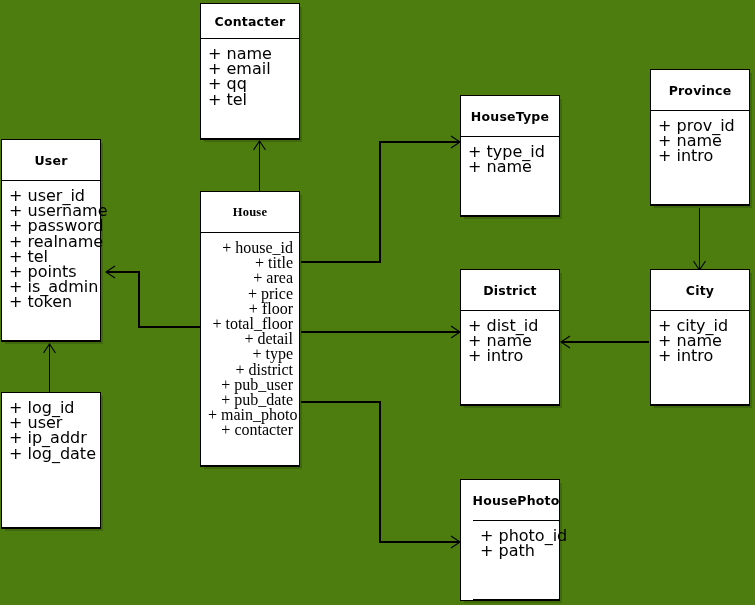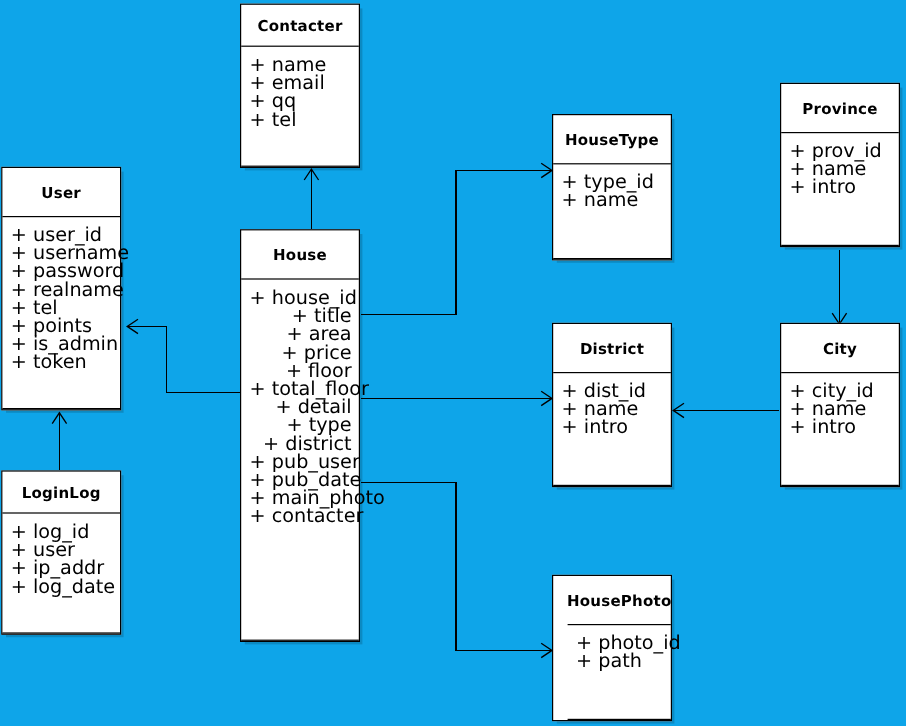--- a/index.html
+++ b/index.html
@@ -4,21 +4,21 @@
 <style>
   html, body {
     margin: 0;
     padding: 0;
     background: #ffffff;
   }
   #canvas {
     position: relative;
     width: 755px;
     height: 605px;
-    background: #0ea5e9;
+    background: #4d7c0f;
     font-family: "DejaVu Sans", "Liberation Sans", sans-serif;
     overflow: hidden;
   }
   
   .uml-class {
     position: absolute;
     box-sizing: border-box;
     background: #ffffff;
     border: 1px solid #000000;
     box-shadow: 3px 3px 0 -1px rgba(0,0,0,0.16);
@@ -148,21 +148,21 @@
       <div class="uml-attr"><span>+</span> <span>password</span></div>
       <div class="uml-attr"><span>+</span> <span>realname</span></div>
       <div class="uml-attr"><span>+</span> <span>tel</span></div>
       <div class="uml-attr"><span>+</span> <span>points</span></div>
       <div class="uml-attr"><span>+</span> <span>is_admin</span></div>
       <div class="uml-attr"><span>+</span> <span>token</span></div>
     </div>
     <div class="uml-ops"></div>
   </div>
 
-  <div class="uml-class" style="left:200px; top:191px; width:100px; height:344px;">
+  <div class="uml-class" style="left:200px; top:191px; width:100px; height:276px;font-family:Liberation Serif, serif;">
     <div class="uml-title" style="height:41px;">
       <span>House</span>
     </div>
     <div class="uml-attrs" style="height:211px;text-align:right;">
       <div class="uml-attr"><span>+</span> <span>house_id</span></div>
       <div class="uml-attr"><span>+</span> <span>title</span></div>
       <div class="uml-attr"><span>+</span> <span>area</span></div>
       <div class="uml-attr"><span>+</span> <span>price</span></div>
       <div class="uml-attr"><span>+</span> <span>floor</span></div>
       <div class="uml-attr"><span>+</span> <span>total_floor</span></div>
@@ -171,23 +171,20 @@
       <div class="uml-attr"><span>+</span> <span>district</span></div>
       <div class="uml-attr"><span>+</span> <span>pub_user</span></div>
       <div class="uml-attr"><span>+</span> <span>pub_date</span></div>
       <div class="uml-attr"><span>+</span> <span>main_photo</span></div>
       <div class="uml-attr"><span>+</span> <span>contacter</span></div>
     </div>
     <div class="uml-ops"></div>
   </div>
 
   <div class="uml-class" style="left:1px; top:392px; width:100px; height:137px;">
-    <div class="uml-title" style="height:35px;">
-      <span>LoginLog</span>
-    </div>
     <div class="uml-attrs" style="height:82px;">
       <div class="uml-attr"><span>+</span> <span>log_id</span></div>
       <div class="uml-attr"><span>+</span> <span>user</span></div>
       <div class="uml-attr"><span>+</span> <span>ip_addr</span></div>
       <div class="uml-attr"><span>+</span> <span>log_date</span></div>
     </div>
     <div class="uml-ops"></div>
   </div>
 
   <div class="uml-class" style="left:460px; top:95px; width:100px; height:122px;">

